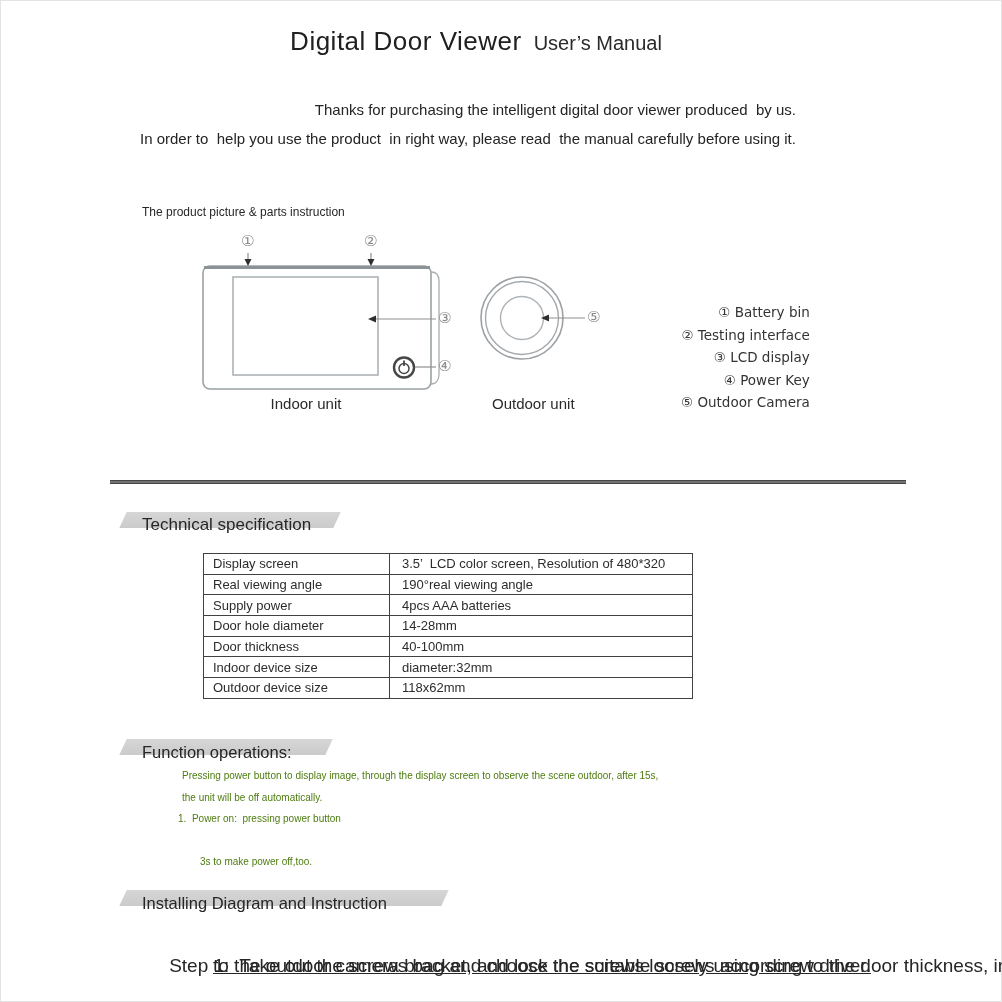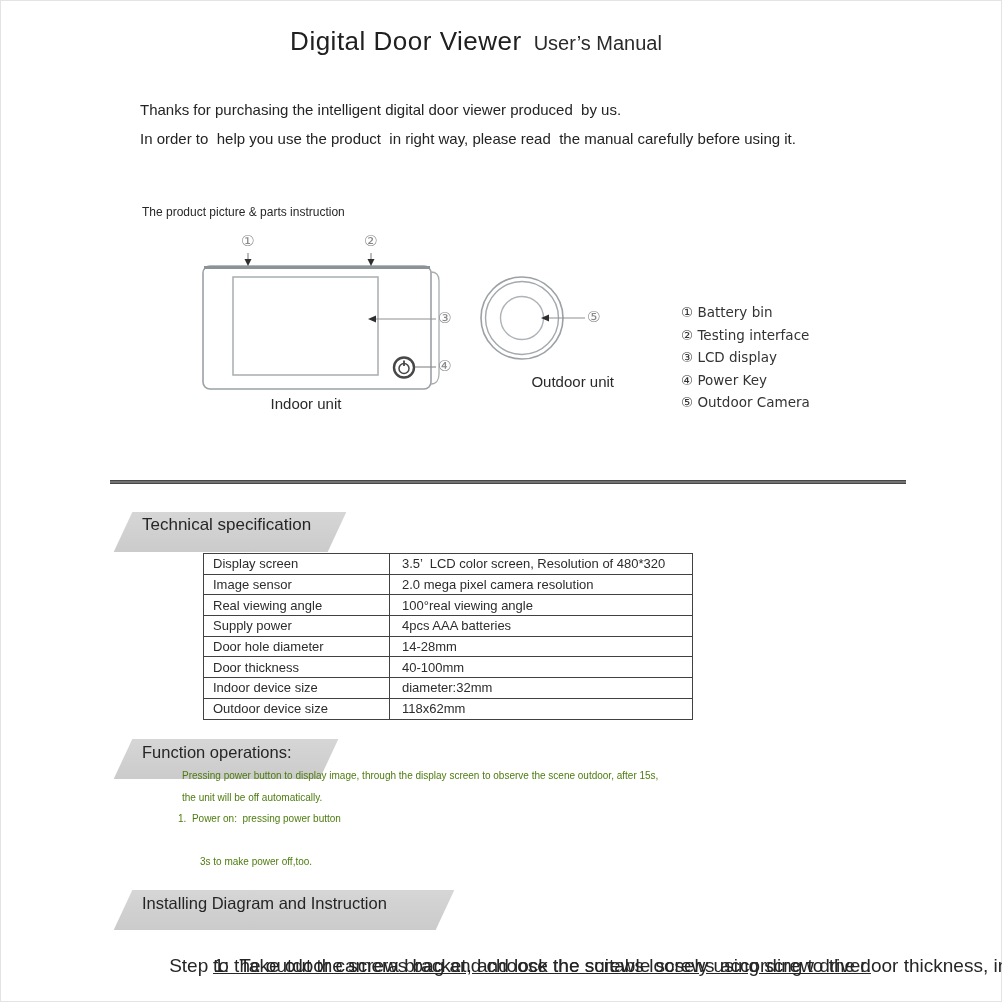--- a/index.html
+++ b/index.html
@@ -2,47 +2,47 @@
 <html><head>
 <meta charset="utf-8">
 <style>
   html,body { margin:0; padding:0; background:#ffffff; }
   .page {
     position:relative; width:1002px; height:1002px; background:#ffffff;
     font-family:"Liberation Sans", sans-serif; color:#2d2d2d; overflow:hidden;
     box-shadow: inset 0 0 0 1px #e3e3e3;
   }
   .abs { position:absolute; }
-  .pre { white-space:pre; }
+  .pre { white-space:pre;text-align:right; }
 
   
   .title-wrap { top:26px; left:0; width:952px; text-align:center; }
   .title-main { font-size:26px; color:#202020; letter-spacing:0.5px; }
   .title-sub  { font-size:20px; color:#2a2a2a; margin-left:12px; }
 
   
   .intro { left:140px; top:96px; font-size:15px; line-height:28.5px; color:#242424; }
 
   
   .parts-heading { left:142px; top:205px; font-size:12px; color:#272727; }
 
   
   .caption { font-size:15px; color:#2a2a2a; }
   .indoor-caption  { left:245px; top:395px; width:122px; text-align:center; }
-  .outdoor-caption { left:492px; top:373px; width:122px; text-align:right; }
+  .outdoor-caption { left:492px; top:395px; width:122px; text-align:left; }
   .legend { left:681px; top:301px; font-size:13.5px; line-height:22.6px;
             font-family:"DejaVu Sans", sans-serif; color:#333333; }
   .callout { font-family:"DejaVu Sans", sans-serif; font-size:15px; color:#8a8a8a; line-height:15px; }
 
   
   .divider { left:110px; top:480px; width:796px; height:4px;
              background:linear-gradient(to bottom,#474747 0 30%, #9d9d9d 45% 55%, #474747 70% 100%); }
 
   
-  .banner { height:40px; }
+  .banner { height:16px; }
   .banner-bg { position:absolute; inset:0; background:linear-gradient(#d6d6d6,#cbcbcb);
                transform:skewX(-25deg); }
   .banner-text { position:relative; display:block; padding-left:19px; line-height:26px;
                  font-size:17px; color:#262626; white-space:pre; }
   .banner-spec    { left:123px; top:512px; width:214px; }
   .banner-func    { left:123px; top:739px; width:206px; }
   .banner-func .banner-text    { font-size:16.5px; }
   .banner-install { left:123px; top:890px; width:322px; }
   .banner-install .banner-text { font-size:16.5px; }
 
@@ -143,26 +143,22 @@
     <span class="banner-text">Technical specification</span>
   </div>
 
   <table class="spec-table">
     <tbody>
       <tr>
         <td class="col-label">Display screen</td>
         <td class="col-value">3.5’  LCD color screen, Resolution of 480*320</td>
       </tr>
       <tr>
-        <td class="col-label">Image sensor</td>
-        <td class="col-value">2.0 mega pixel camera resolution</td>
-      </tr>
-      <tr>
         <td class="col-label">Real viewing angle</td>
-        <td class="col-value">100°real viewing angle</td>
+        <td class="col-value">190°real viewing angle</td>
       </tr>
       <tr>
         <td class="col-label">Supply power</td>
         <td class="col-value">4pcs AAA batteries</td>
       </tr>
       <tr>
         <td class="col-label">Door hole diameter</td>
         <td class="col-value">14-28mm</td>
       </tr>
       <tr>

